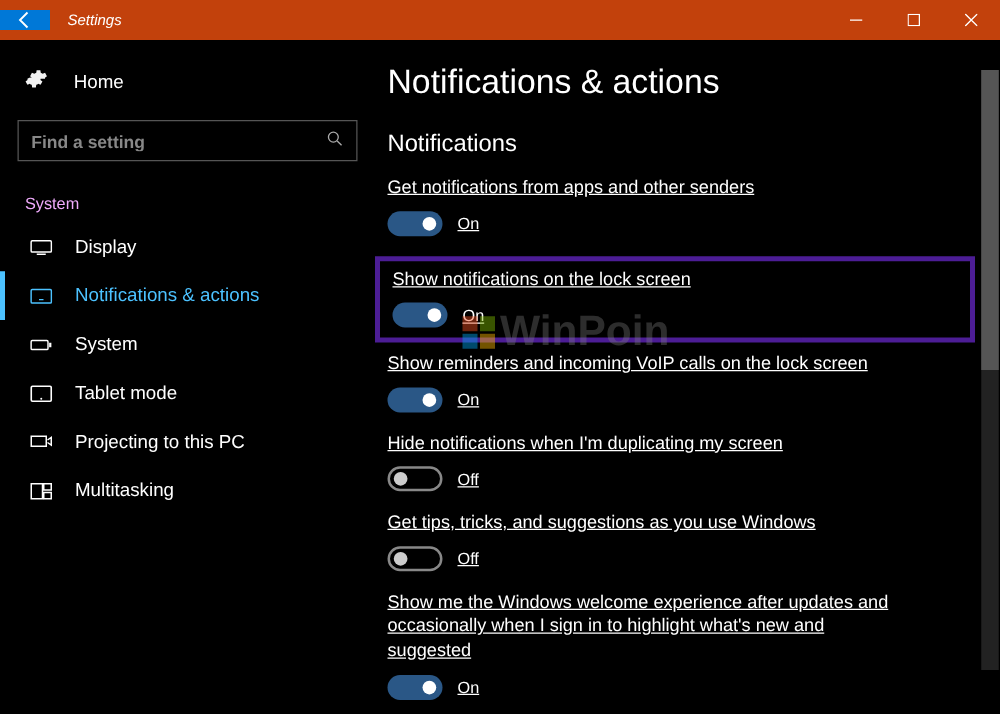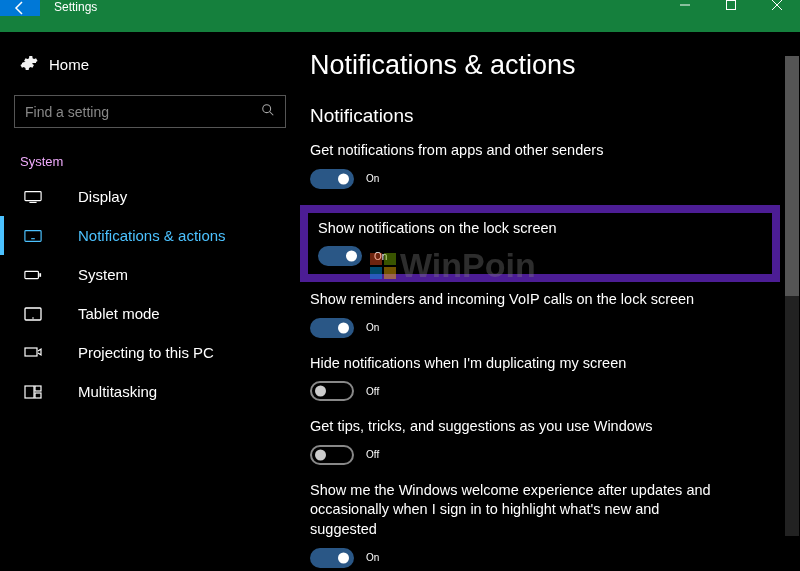--- a/index.html
+++ b/index.html
@@ -9,22 +9,23 @@
     background: #000;
     color: #fff;
     font-family: "Segoe UI", sans-serif;
     font-size: 14px;
     overflow: hidden;
     position: relative;
   }
   .titlebar {
     height: 32px;
     display: flex;
-    align-items: flex-start;
-    background: #15803d;
+    align-items: center;
+    background: #c2410c;
+    font-style: italic;
   }
   .back-btn {
     width: 40px;
     background: #0078d7;
     display: flex;
     align-items: center;
     justify-content: center;
     color: #fff;
   }
   .back-btn svg { width: 16px; height: 16px; }
@@ -52,21 +53,21 @@
     height: calc(100% - 32px);
   }
   .sidebar {
     width: 300px;
     padding: 12px 0 0 0;
   }
   .home-row {
     display: flex;
     align-items: center;
     padding: 10px 20px;
-    gap: 11px;
+    gap: 21px;
     font-size: 15px;
   }
   .gear svg { width: 18px; height: 18px; }
   .search-wrap {
     padding: 10px 14px 18px 14px;
   }
   .search-box {
     position: relative;
     border: 1px solid #555;
     background: #000;
@@ -76,33 +77,34 @@
     padding: 0 10px;
   }
   .search-input {
     flex: 1;
     background: transparent;
     border: none;
     color: #999;
     font-size: 14px;
     outline: none;
     font-family: inherit;
+    font-weight: bold;
   }
   .search-input::placeholder { color: #888; }
   .search-icon { color: #aaa; }
   .search-icon svg { width: 14px; height: 14px; }
   .group-label {
     padding: 8px 20px;
     color: #f0abfc;
     font-size: 13px;
   }
   .nav-item {
     display: flex;
     align-items: center;
-    gap: 36px;
+    gap: 18px;
     padding: 11px 20px;
     font-size: 15px;
     border-left: 4px solid transparent;
   }
   .nav-item.active {
     color: #4cc2ff;
     border-left: 4px solid #4cc2ff;
   }
   .nav-item .icon {
     width: 18px;
@@ -121,20 +123,21 @@
     font-weight: 300;
     margin-bottom: 24px;
   }
   .section-title {
     font-size: 19px;
     font-weight: 400;
     margin-bottom: 14px;
   }
   .setting {
     margin-bottom: 16px;
+    text-decoration: underline;
   }
   .setting-label {
     font-size: 14.5px;
     margin-bottom: 8px;
     line-height: 1.35;
     max-width: 420px;
   }
   .toggle-row {
     display: flex;
     align-items: center;
@@ -158,25 +161,25 @@
     width: 11px;
     height: 11px;
     border-radius: 50%;
     background: #fff;
     top: 50%;
     transform: translateY(-50%);
   }
   .toggle.on .knob { right: 5px; }
   .toggle.off .knob { left: 3px; background: #ccc; }
   .toggle-state {
-    font-size: 10px;
+    font-size: 13px;
     text-align: center;
   }
   .highlight {
-    border: 8px solid #4c1d95;
+    border: 4px solid #4c1d95;
     padding: 6px 10px 8px 10px;
     margin: 0 0 8px -10px;
   }
   .watermark {
     position: absolute;
     top: 246px;
     left: 370px;
     font-size: 34px;
     font-weight: 700;
     color: rgba(130,130,130,0.35);

